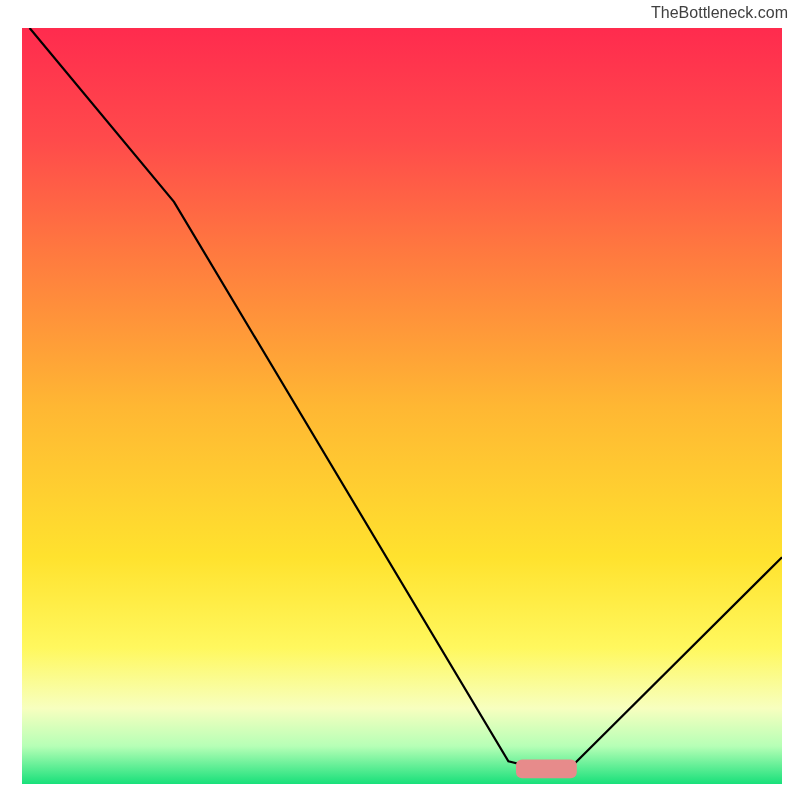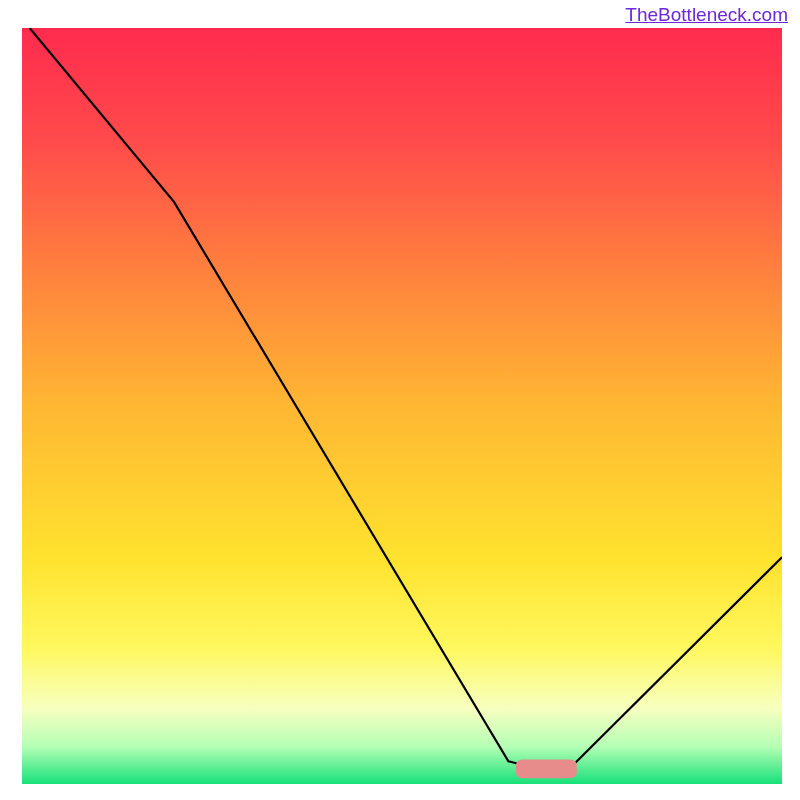--- a/index.html
+++ b/index.html
@@ -8,25 +8,24 @@
     height: 800px;
     background: #ffffff;
     font-family: Arial, Helvetica, sans-serif;
     position: relative;
     overflow: hidden;
   }
   .watermark {
     position: absolute;
     top: 4px;
     right: 12px;
-    font-size: 19px;
+    font-size: 16px;
     font-weight: 500;
-    color: #6d28d9;
+    color: #404040;
     z-index: 10;
-    text-decoration: underline;
   }
   .plot-wrap {
     position: absolute;
     left: 22px;
     top: 28px;
     width: 760px;
     height: 756px;
   }
   .plot-wrap svg {
     width: 100%;

